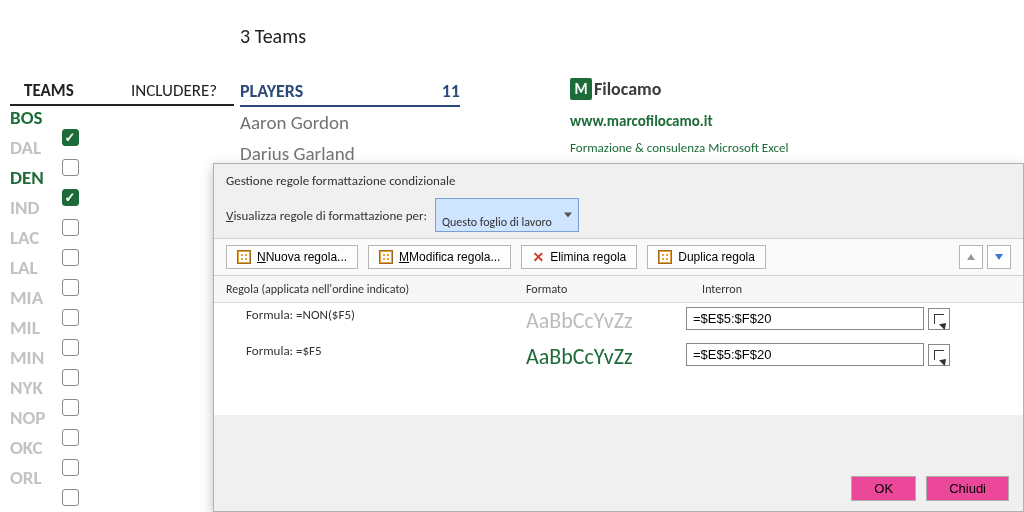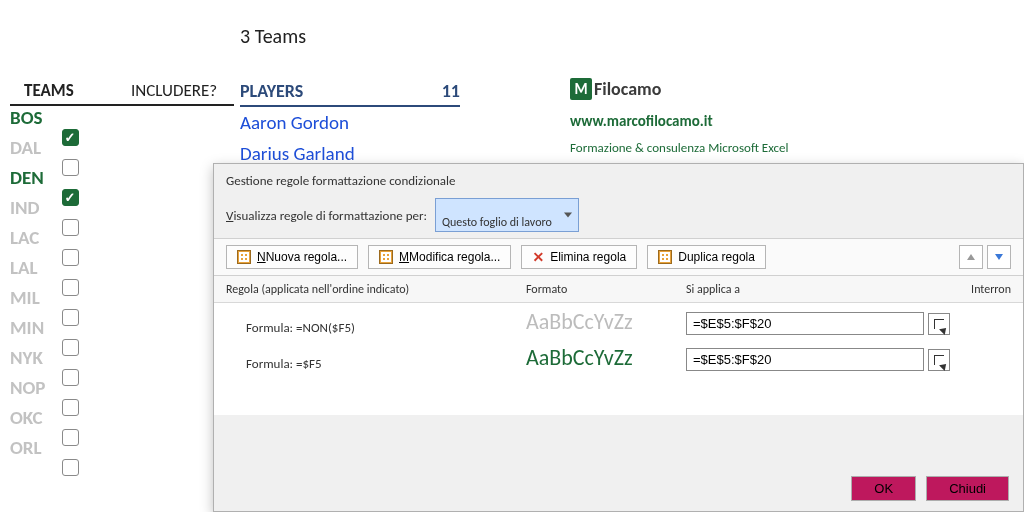--- a/index.html
+++ b/index.html
@@ -17,21 +17,21 @@
   .team-name { width: 90px; font-size: 19px; font-weight: 600; }
   .team-included { color: #1d6b38; }
   .team-excluded { color: #c2c2c2; }
   .team-check { width: 120px; display: flex; justify-content: center; }
   .chk { width: 17px; height: 17px; border: 1.5px solid #8a8a8a; border-radius: 3px; display: flex; align-items: center; justify-content: center; background: #fff; }
   .chk.on { background: #1d6b38; border-color: #1d6b38; }
   .chk.on::after { content: "✓"; color: #fff; font-size: 13px; line-height: 1; font-weight: 700; }
 
   .players-col { position: absolute; top: 80px; left: 240px; width: 220px; }
   .players-header { display: flex; justify-content: space-between; border-bottom: 2px solid #2c4a7a; padding-bottom: 3px; color: #2c4a7a; font-weight: 700; font-size: 18px; }
-  .player-row { font-size: 19px; color: #1d4ed8; padding: 4px 0; }
+  .player-row { font-size: 19px; color: #737373; padding: 4px 0; }
 
   .logo-block { position: absolute; top: 78px; left: 570px; }
   .logo { display: flex; align-items: center; gap: 2px; }
   .logo-m { width: 22px; height: 22px; background: #1d6b38; color: #fff; font-weight: 700; display: flex; align-items: center; justify-content: center; font-size: 15px; border-radius: 2px; }
   .logo-text { font-size: 18px; color: #3b3b3b; font-weight: 600; }
   .logo-link { color: #1d6b38; font-weight: 700; font-size: 15px; margin-top: 12px; }
   .logo-tag { color: #1d6b38; font-size: 13px; margin-top: 10px; }
 
   
   .dialog { position: absolute; top: 163px; left: 213px; right: 0; bottom: 0; background: #f0f0f0; border: 1px solid #b0b0b0; box-shadow: 0 4px 12px rgba(0,0,0,0.25); }
@@ -54,33 +54,33 @@
   .chev.up { border-bottom: 6px solid #999; }
   .chev.down { border-bottom: 6px solid #3a78d8; transform: rotate(180deg); }
 
   .rules-head { display: flex; padding: 6px 12px; font-size: 12px; background: #f7f7f7; border-bottom: 1px solid #d8d8d8; }
   .col-rule { width: 300px; }
   .col-format { width: 160px; }
   .col-applies { flex: 1; }
   .col-stop { width: 56px; text-align:right; }
 
   .rules-body { background: #fff; height: 112px; overflow: hidden; }
-  .rule-row { display: flex; align-items: flex-end; padding: 4px 12px; height: 36px; }
+  .rule-row { display: flex; align-items: flex-start; padding: 4px 12px; height: 36px; }
   .rule-text { width: 300px; font-size: 13px; padding-left: 20px; color: #333; }
   .rule-format { width: 160px; font-size: 22px; font-family: Calibri, Arial, sans-serif; }
   .fmt-gray { color: #bcbcbc; }
   .fmt-green { color: #1d6b38; }
   .rule-applies { flex: 1; display: flex; align-items: center; gap: 4px; }
   .range-input { border: 1px solid #888; padding: 3px 6px; font-size: 13px; width: 238px; background: #fff; }
   .range-btn { width: 22px; height: 22px; border: 1px solid #888; background: #fff; display:flex; align-items:center; justify-content:center; cursor:pointer; }
   .range-ico { width:10px; height:10px; border:1.5px solid #333; border-bottom:none; border-right:none; position:relative; }
   .range-ico::after { content:""; position:absolute; right:-4px; bottom:-4px; width:0; height:0; border-left:4px solid transparent; border-right:4px solid transparent; border-bottom:6px solid #333; transform: rotate(45deg); }
 
   .dlg-footer { position: absolute; bottom: 10px; right: 14px; display: flex; gap: 10px; }
-  .fbtn { border: 1px solid #adadad; background: #be185d; padding: 4px 22px; font-size: 13px; cursor: pointer; }
+  .fbtn { border: 1px solid #adadad; background: #ec4899; padding: 4px 22px; font-size: 13px; cursor: pointer; }
 </style>
 </head>
 <body>
 
 <div class="sheet">
 
   <div class="summary-row">3 Teams</div>
 
   <div class="teams-col">
     <div class="teams-header">
@@ -118,20 +118,26 @@
             <span class="chk"></span>
           </div>
         </div>
         <div class="team-row">
           <div class="team-name team-excluded">LAL</div>
           <div class="team-check">
             <span class="chk"></span>
           </div>
         </div>
         <div class="team-row">
+          <div class="team-name team-excluded">MIA</div>
+          <div class="team-check">
+            <span class="chk"></span>
+          </div>
+        </div>
+        <div class="team-row">
           <div class="team-name team-excluded">MIL</div>
           <div class="team-check">
             <span class="chk"></span>
           </div>
         </div>
         <div class="team-row">
           <div class="team-name team-excluded">MIN</div>
           <div class="team-check">
             <span class="chk"></span>
           </div>
@@ -214,21 +220,20 @@
           </div>
         <div class="navbtn">
             <span class="chev down"></span>
           </div>
       </div>
     </div>
 
     <div class="rules-head">
       <div class="col-rule">Regola (applicata nell'ordine indicato)</div>
       <div class="col-format">Formato</div>
-      <div class="col-applies">Si applica a</div>
       <div class="col-stop">Interron</div>
     </div>
 
     <div class="rules-body" id="rules-body">
         <div class="rule-row">
           <div class="rule-text">Formula: =NON($F5)</div>
           <div class="rule-format fmt-gray">AaBbCcYvZz</div>
           <div class="rule-applies">
             <input class="range-input" value="=$E$5:$F$20" style="">
             <span class="range-btn">

